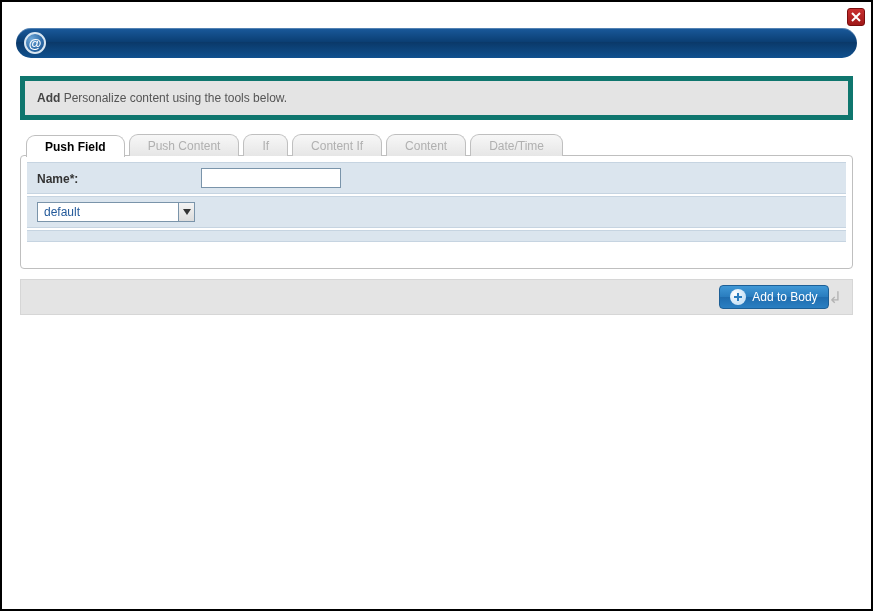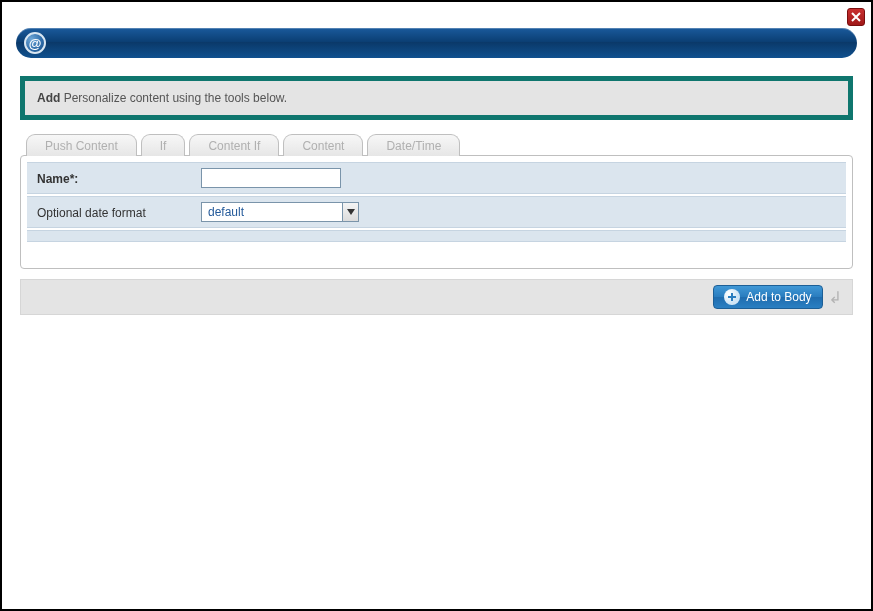--- a/index.html
+++ b/index.html
@@ -163,21 +163,20 @@
   .select-wrap .sel-arrow svg { width: 8px; height: 6px; }
   .action-bar {
     margin: 10px 18px 0 18px;
     background: #e4e4e4;
     border: 1px solid #d6d6d6;
     height: 36px;
     display: flex;
     align-items: center;
     justify-content: flex-end;
     padding: 0 10px;
-    gap: 6px;
   }
   .btn-primary {
     display: inline-flex;
     align-items: center;
     gap: 6px;
     background: linear-gradient(to bottom, #4098d6 0%, #2a7dbf 48%, #1f6cae 50%, #2a7fc2 100%);
     border: 1px solid #1d5f96;
     border-radius: 4px;
     padding: 3px 10px;
     color: #fff;
@@ -217,38 +216,38 @@
       <span>@</span>
     </div>
   </div>
 
   <div class="instruction-bar">
     <b>Add</b><span> Personalize content using the tools below.</span>
   </div>
 
   <div class="tabs-container">
     <div class="tabs-row">
+      <div class="tab active"><span>Push Field</span></div>
       <div class="tab"><span>Push Content</span></div>
       <div class="tab"><span>If</span></div>
       <div class="tab"><span>Content If</span></div>
       <div class="tab"><span>Content</span></div>
       <div class="tab"><span>Date/Time</span></div>
     </div>
 
     <div class="tab-panel">
 
       <div class="form-row">
         <div class="form-label">Name*:</div>
         <div class="form-field">
           <input type="text" class="text-input" value="" style="">
         </div>
       </div>
 
       <div class="form-row">
-        <div class="form-label normal">Optional date format</div>
         <div class="form-field">
           <div class="select-wrap">
             <div class="sel-value">default</div>
             <div class="sel-arrow">
                 <svg viewBox="0 0 8 6">
                   <path d="M0 0 L8 0 L4 6 Z" fill="#333"></path>
                 </svg>
               </div>
           </div>
         </div>

